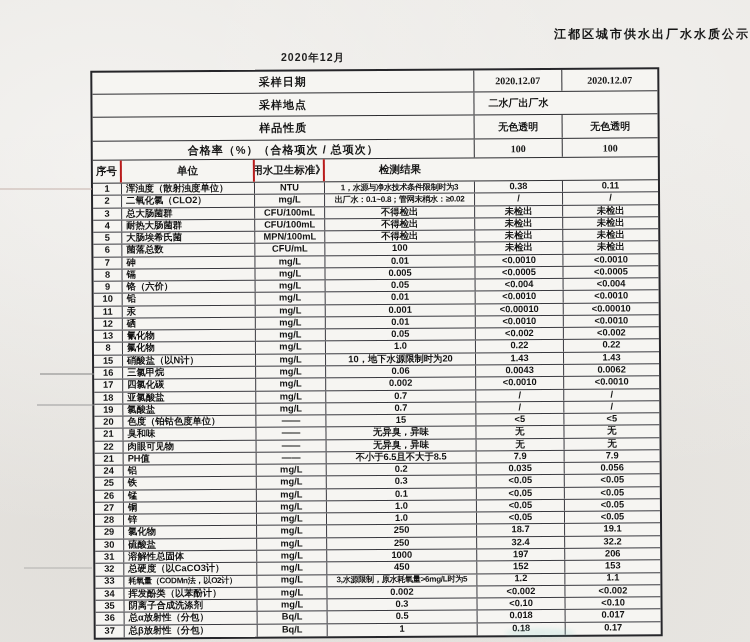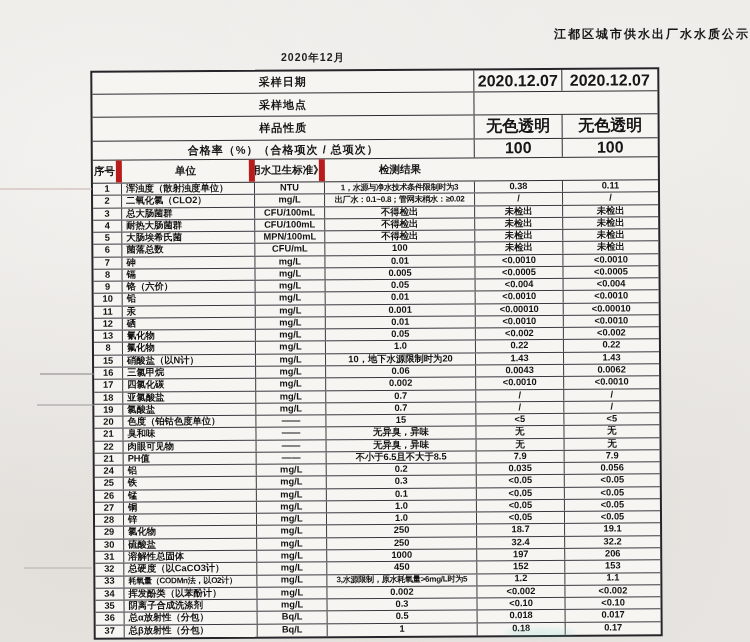--- a/index.html
+++ b/index.html
@@ -30,32 +30,32 @@
     transform:rotate(-0.35deg);transform-origin:50% 50%;
     color:#161616;
   }
   .irow{display:grid;grid-template-columns:382px 88px auto;box-sizing:border-box;border-bottom:1px solid #2c2c30;}
   .irow .lab{
     display:flex;align-items:center;justify-content:center;
     font-weight:700;font-size:11px;border-right:1px solid #2c2c30;letter-spacing:1px;
   }
   .irow .val{
     display:flex;align-items:center;justify-content:center;
-    font-size:16px;font-weight:600;border-right:1px solid #2c2c30;
+    font-size:10px;font-weight:600;border-right:1px solid #2c2c30;font-family:Liberation Serif, serif;
   }
   .irow .val:last-child{border-right:none;}
   .h22{height:22px;} .h23{height:23px;} .h24{height:24px;} .h19{height:19px;}
   .hrow{
     display:grid;grid-template-columns:29px 133px 70px 150px auto;
     height:23px;border-bottom:1px solid #2c2c30;box-sizing:border-box;
     font-weight:700;font-size:10.5px;
   }
   .hrow .hcell{
     display:flex;align-items:center;justify-content:center;
-    border-right:6px solid #b91c1c;white-space:nowrap;overflow:hidden;
+    border-right:2px solid #b91c1c;white-space:nowrap;overflow:hidden;
   }
   .hrow .hcell:last-child{border-right:none;}
   .trow{
     display:grid;grid-template-columns:29px 133px 70px 150px 88px auto;
     height:12.28px;border-bottom:1px solid #3a3a40;box-sizing:border-box;
     font-size:9.3px;font-weight:600;color:#131313;
   }
   .trow:last-child{border-bottom:none;}
   .cell{
     display:flex;align-items:center;justify-content:center;
@@ -81,20 +81,21 @@
 
 <div class="sheet">
 
   <div class="irow h22">
     <div class="lab">采样日期</div>
     <div class="val">2020.12.07</div>
     <div class="val">2020.12.07</div>
   </div>
   <div class="irow h23">
     <div class="lab">采样地点</div>
+    <div class="val">二水厂出厂水</div>
   </div>
   <div class="irow h24">
     <div class="lab">样品性质</div>
     <div class="val">无色透明</div>
     <div class="val">无色透明</div>
   </div>
   <div class="irow h19">
     <div class="lab">合格率（%）（合格项次 / 总项次）</div>
     <div class="val">100</div>
     <div class="val">100</div>

